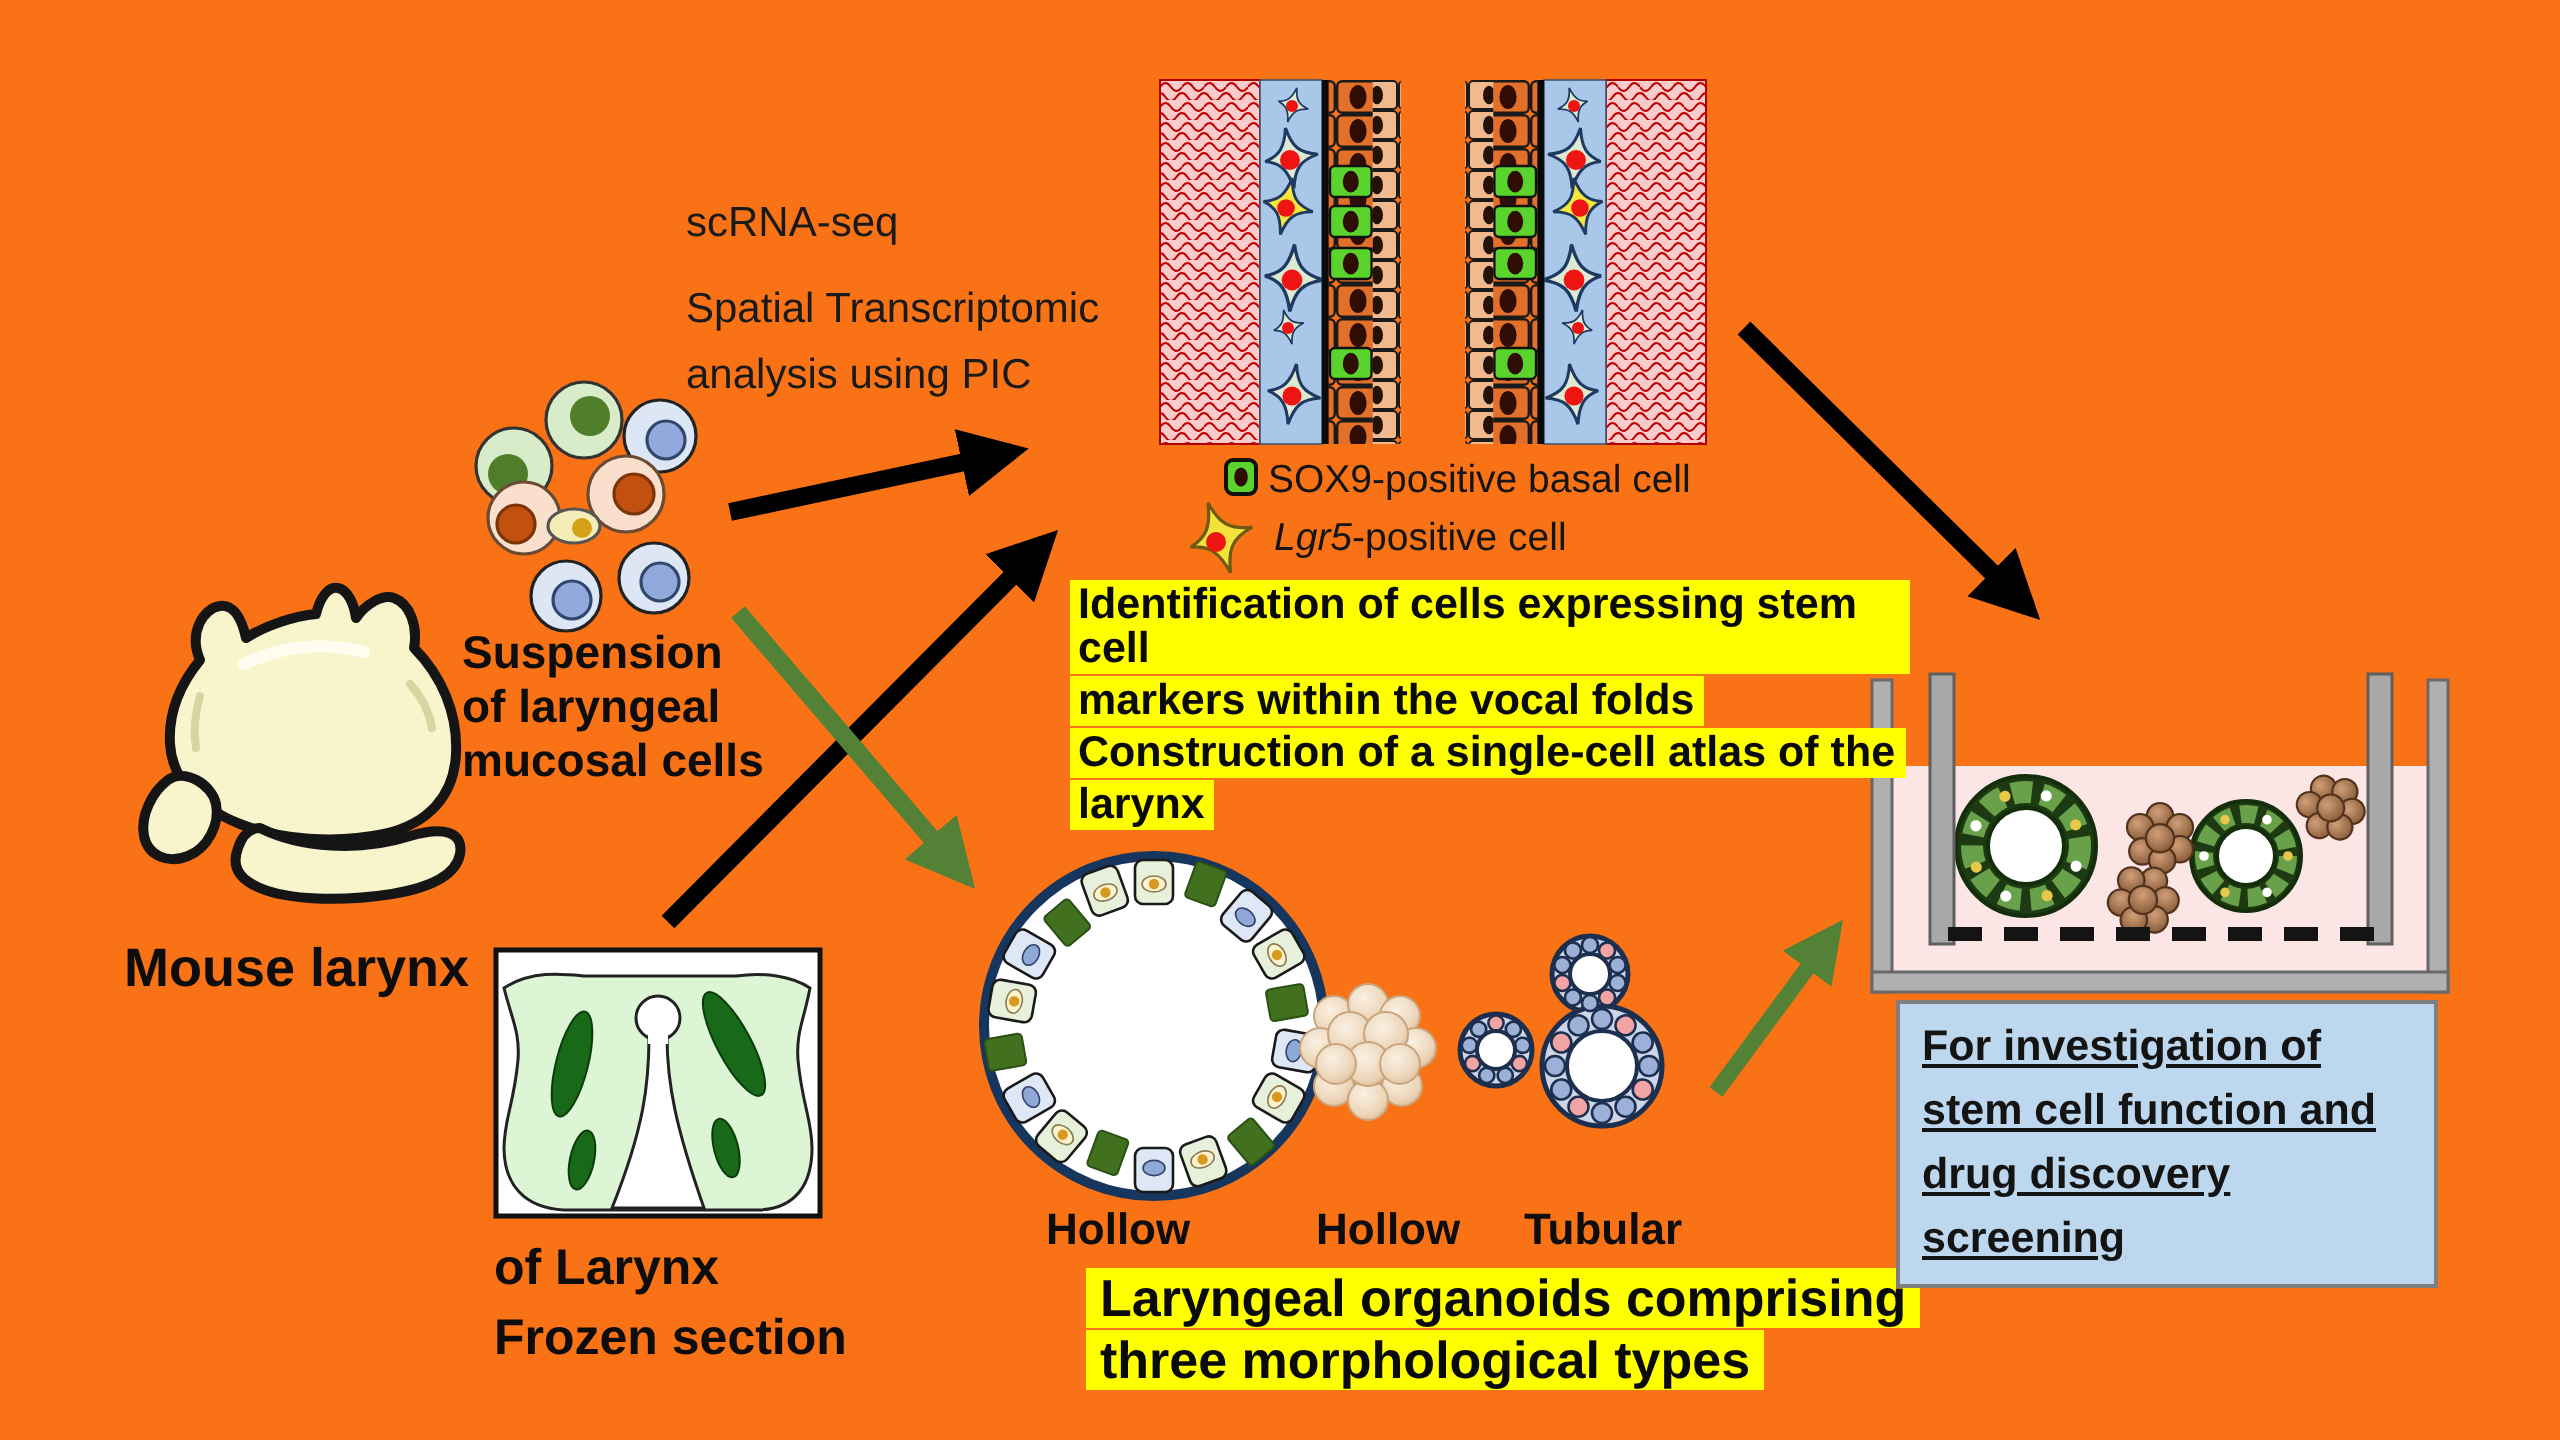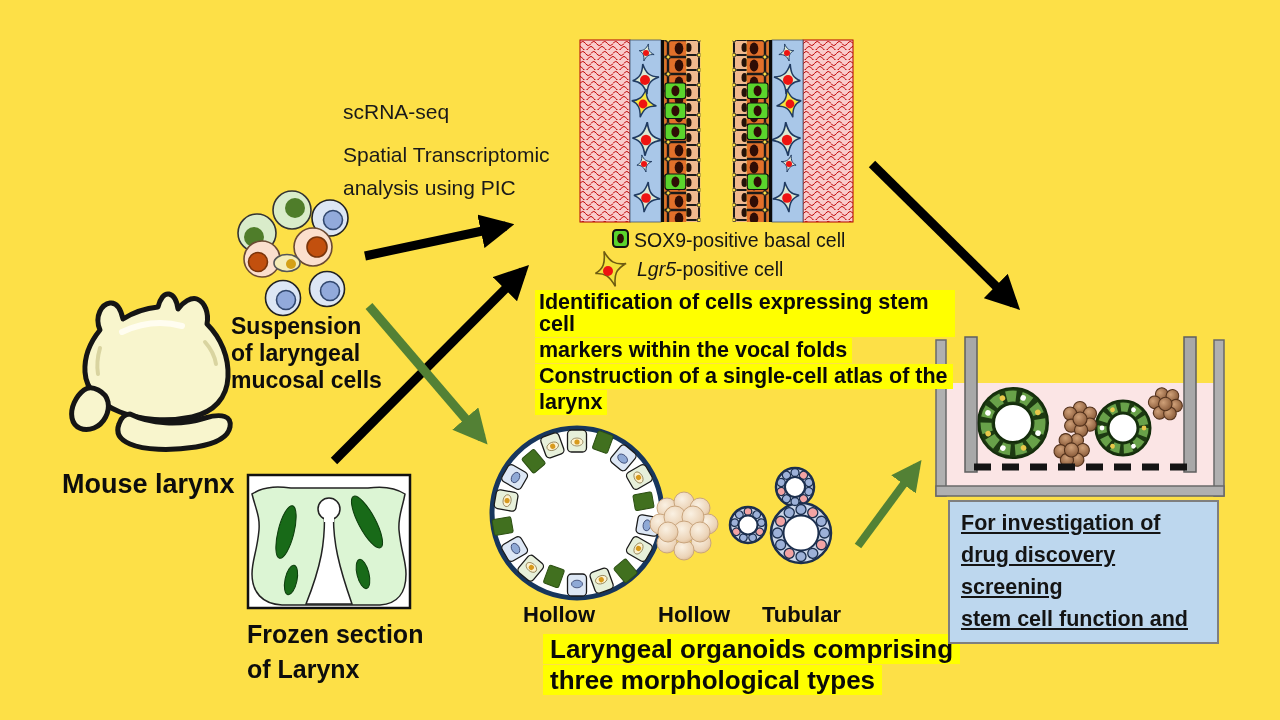--- a/index.html
+++ b/index.html
@@ -1,16 +1,16 @@
 <!DOCTYPE html>
 <html><head>
 <meta charset="utf-8">
 <style>
   html,body{margin:0;padding:0;background:#fff;}
-  .canvas{position:relative;width:1280px;height:720px;background:#fde047;overflow:hidden;
+  .canvas{position:relative;width:1280px;height:720px;background:#f97316;overflow:hidden;
           font-family:"Liberation Sans",sans-serif;color:#111;}
   .abs{position:absolute;}
   svg{display:block;}
   .lbl{font-weight:bold;color:#0d0d0d;}
   .methods{font-size:21px;color:#1a1a1a;}
   .suspension{left:231px;top:313px;font-size:23px;line-height:27px;}
   .mouse{left:62px;top:469px;font-size:27px;}
   .frozen{left:247px;top:617px;font-size:25px;line-height:35px;}
   .legendrow{font-size:19.5px;color:#151515;}
   .hl-line{margin-bottom:1px;}
@@ -312,22 +312,22 @@
 
 <div class="abs lbl suspension" style="">
   <div>Suspension</div>
   <div>of laryngeal</div>
   <div>mucosal cells</div>
 </div>
 
 <div class="abs lbl mouse">Mouse larynx</div>
 
 <div class="abs lbl frozen">
+  <div>of Larynx</div>
   <div>Frozen section</div>
-  <div>of Larynx</div>
 </div>
 
 <div class="abs legendrow" style="left:634px;top:229px;">SOX9-positive basal cell</div>
 <div class="abs legendrow" style="left:637px;top:258px;">
   <span class="i">Lgr5</span><span>-positive cell</span>
 </div>
 
 <div class="abs" style="left:535px;top:290px;width:420px;">
   <div class="hl-line"><span class="hl">Identification of cells expressing stem cell</span></div>
   <div class="hl-line"><span class="hl">markers within the vocal folds</span></div>
@@ -339,17 +339,17 @@
 <div class="abs lbl orgname" style="left:658px;top:602px;">Hollow</div>
 <div class="abs lbl orgname" style="left:762px;top:602px;">Tubular</div>
 
 <div class="abs" style="left:543px;top:634px;">
   <div class="hl-line"><span class="hl hl2">Laryngeal organoids comprising</span></div>
   <div class="hl-line"><span class="hl hl2">three morphological types</span></div>
 </div>
 
 <div class="abs bluebox">
   <div>For investigation of</div>
+  <div>stem cell function and</div>
   <div>drug discovery screening</div>
-  <div>stem cell function and</div>
 </div>
 
 </div>
 
 </body></html>

